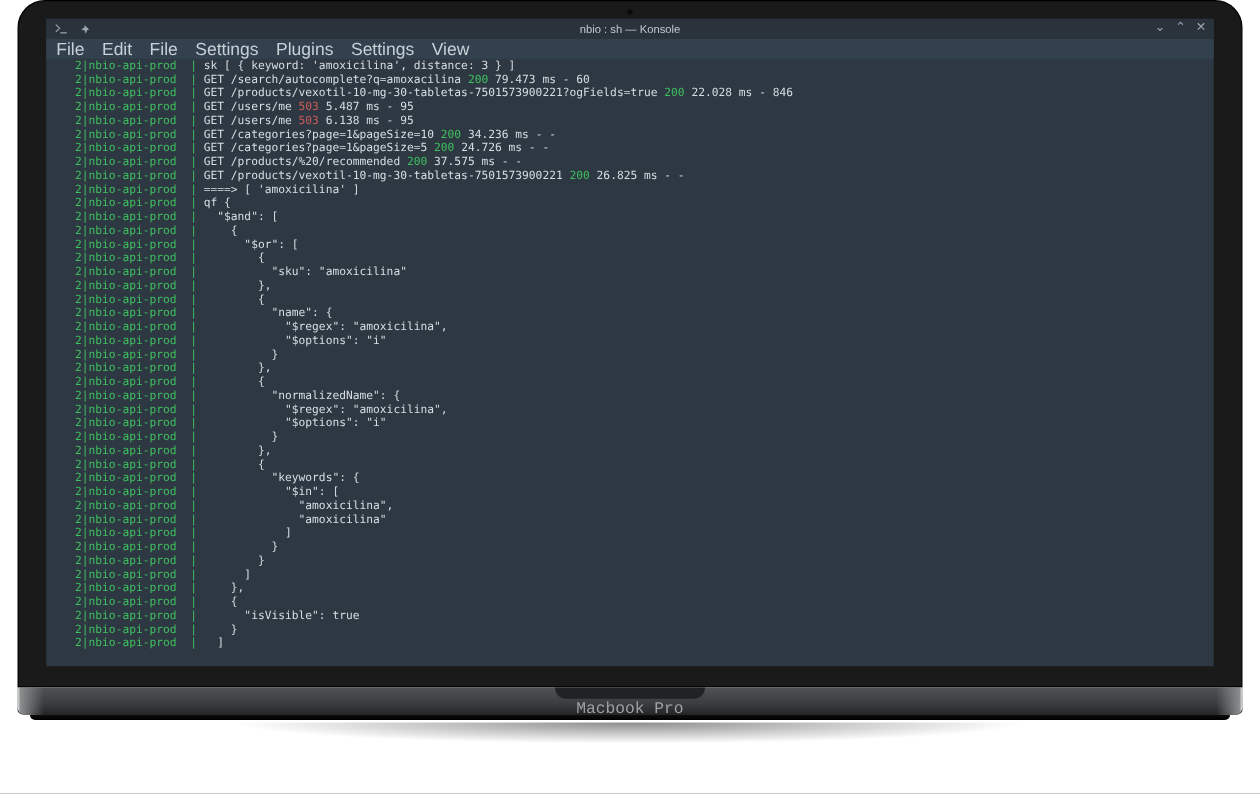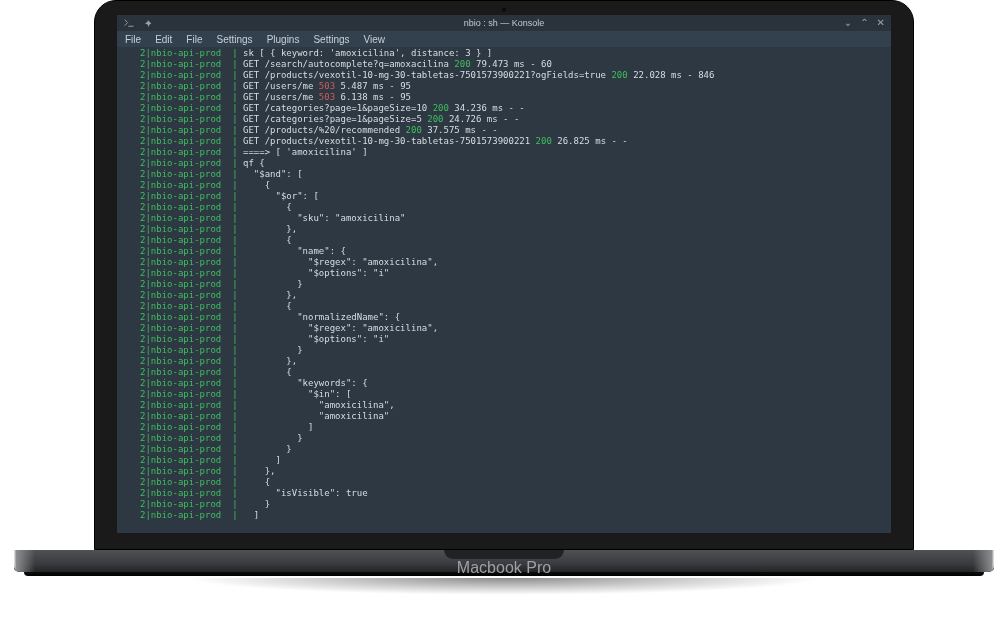--- a/index.html
+++ b/index.html
@@ -8,21 +8,21 @@
     height: 635px;
     background: #ffffff;
     display: flex;
     align-items: flex-start;
     justify-content: center;
     font-family: ui-monospace, "SF Mono", Menlo, Consolas, monospace;
     position: relative;
   }
   .laptop-frame {
     position: relative;
-    width: 820px;
+    width: 980px;
     margin-top: 0;
   }
   .screen-bezel {
     background: #1a1a1a;
     border-radius: 22px 22px 0 0;
     padding: 14px 22px 16px 22px;
     border: 1px solid #000;
     position: relative;
   }
   .camera {
@@ -80,21 +80,21 @@
     font-size: 10px;
     line-height: 1;
   }
   .menubar {
     height: 16px;
     background: #32414d;
     display: flex;
     align-items: center;
     gap: 14px;
     padding: 0 8px;
-    font-size: 10px;
+    font-size: 14px;
     color: #c8d0d8;
     font-family: sans-serif;
   }
   .menubar span { cursor: default; }
   .terminal {
     padding: 1px 23px;
     font-size: 9px;
     line-height: 11px;
     white-space: pre;
     color: #d6dee4;
@@ -113,22 +113,22 @@
     align-items: center;
   }
   .base-top {
     width: 980px;
     height: 22px;
     background: linear-gradient(180deg, #4f5154 0%, #3a3c3f 60%, #232426 100%);
     border-radius: 0 0 6px 6px / 0 0 4px 4px;
     position: relative;
     display: flex;
     justify-content: center;
-    font-family: Liberation Sans, sans-serif;
-    font-size: 16px;
+    font-family: Liberation Mono, monospace;
+    font-size: 13px;
     color: #9ea1a4;
     align-items: flex-start;
     padding-top: 1px;
   }
   .base-top::before,
   .base-top::after {
     content: "";
     position: absolute;
     top: 0;
     width: 30px;

